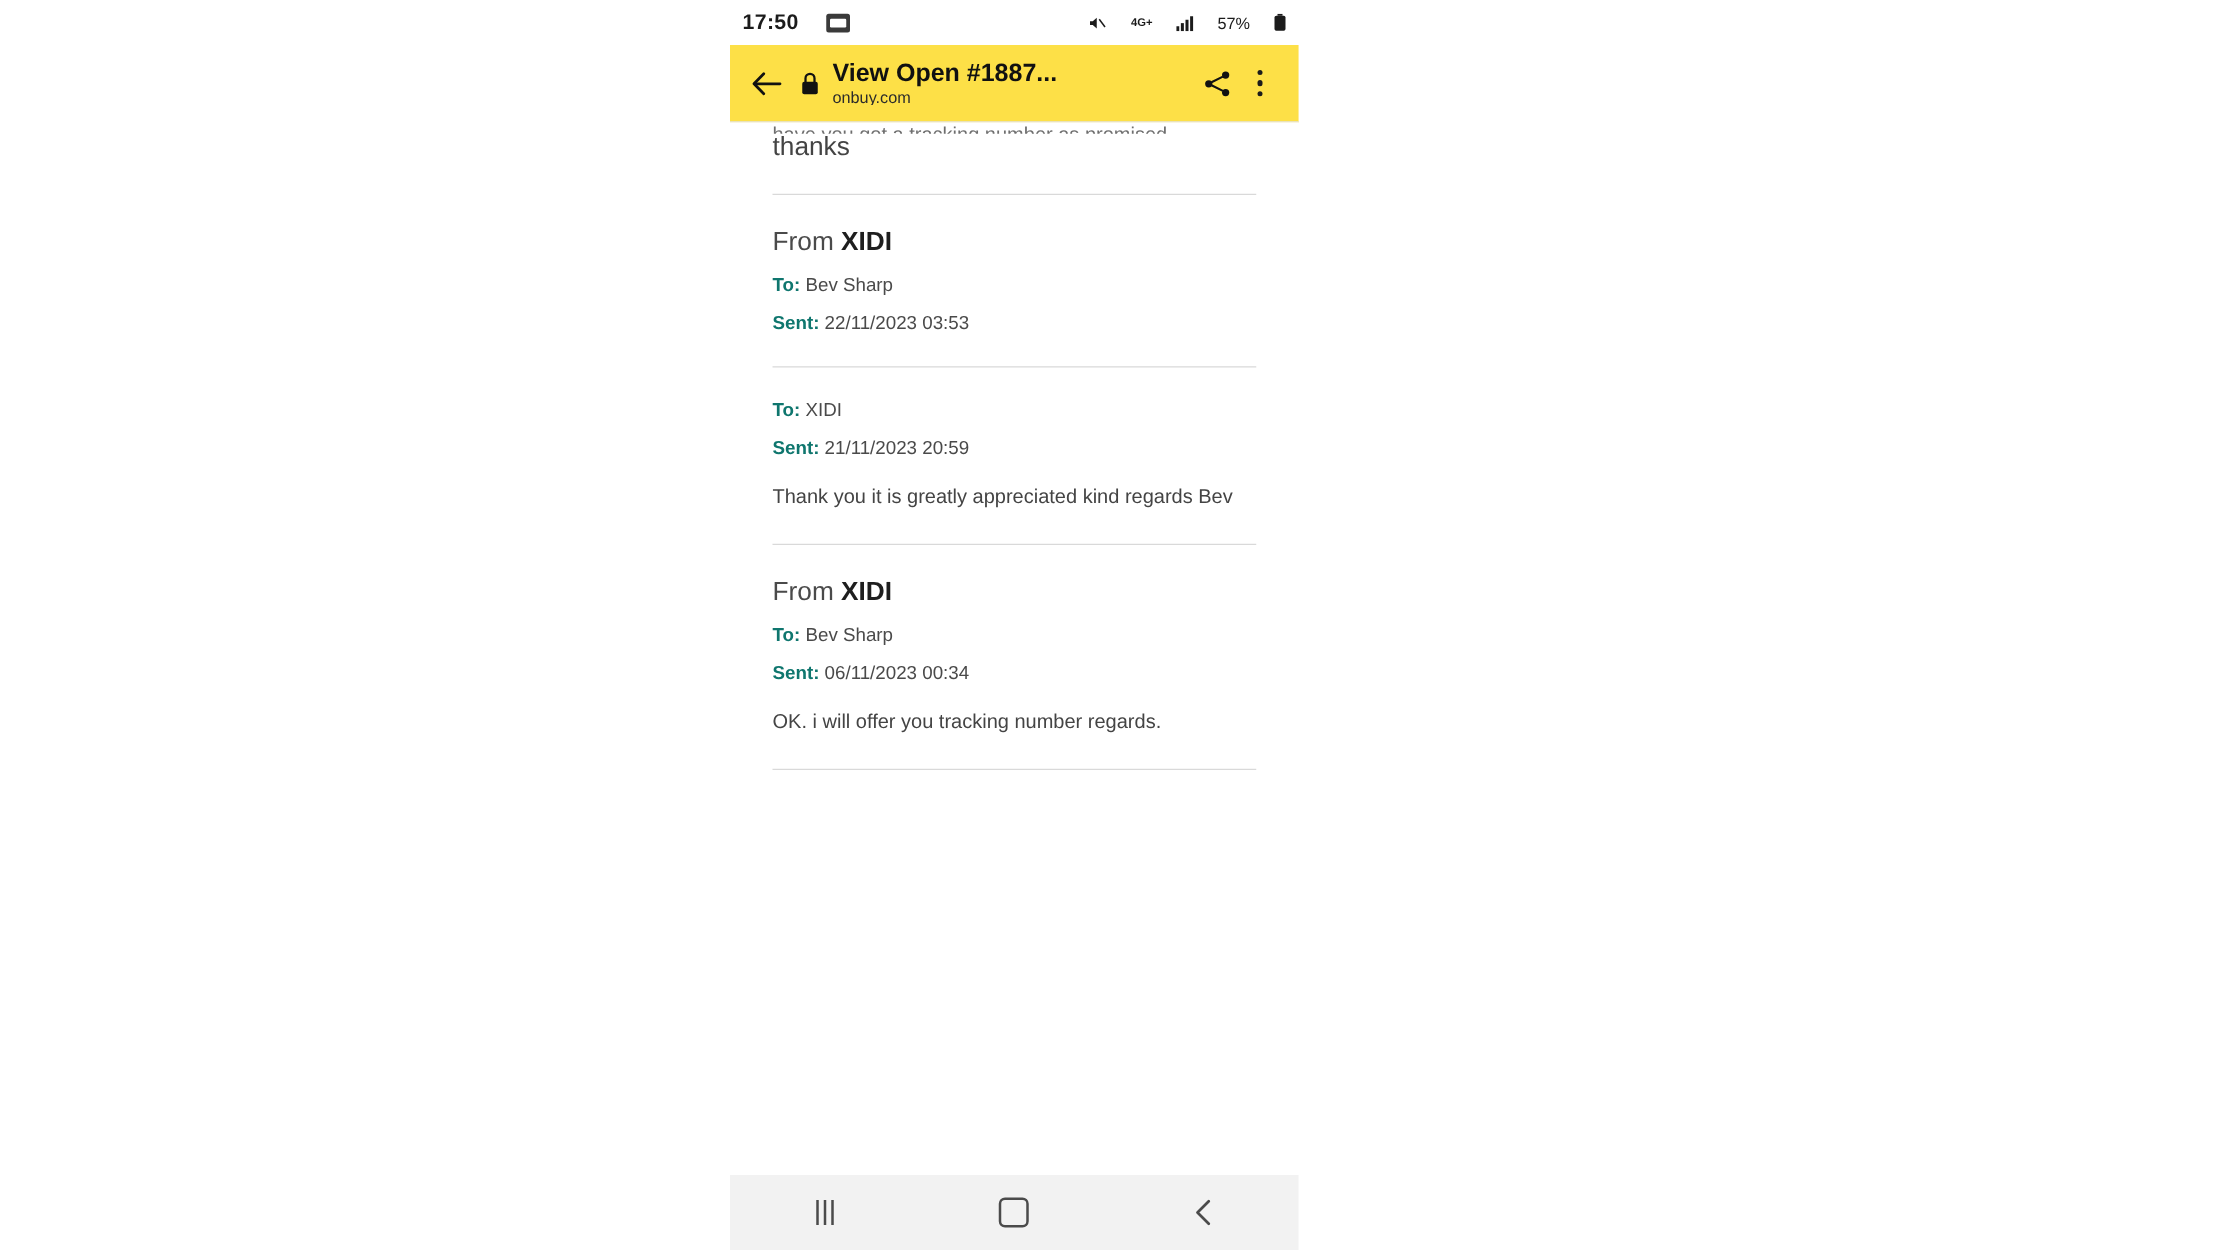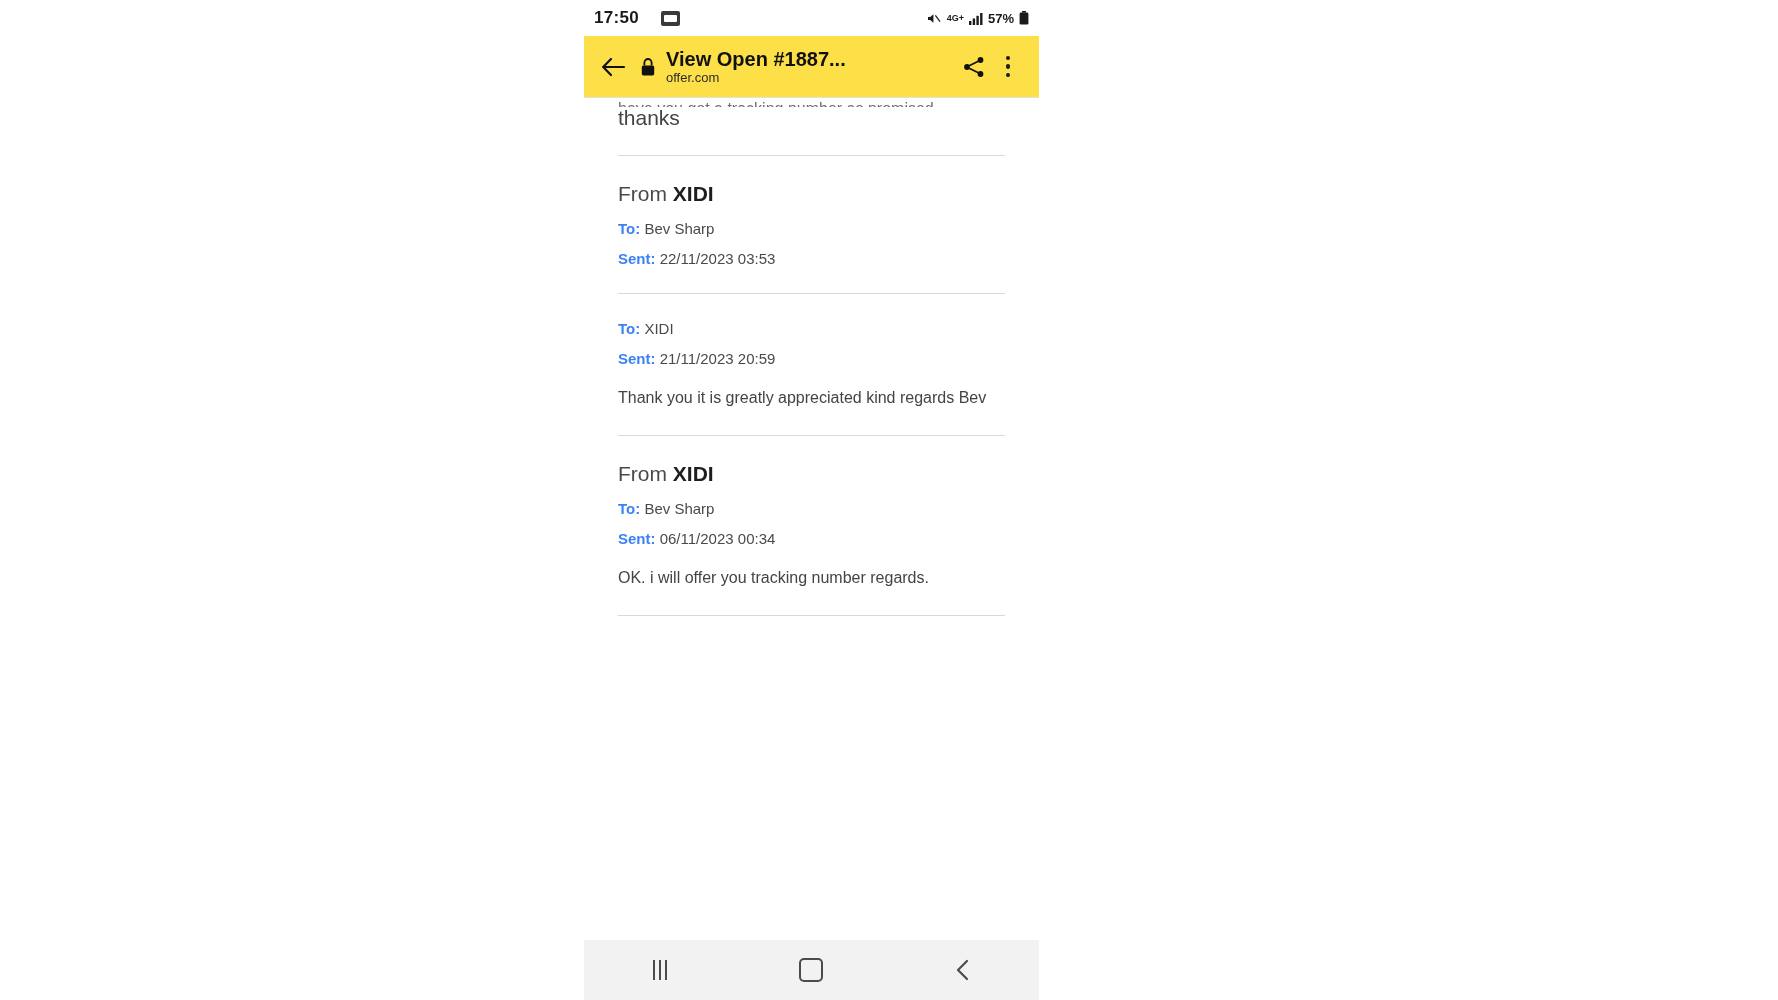--- a/index.html
+++ b/index.html
@@ -56,34 +56,34 @@
     position: absolute;
     left: 3px; top: 4px;
     width: 13px; height: 7px;
     background: #ffffff;
     border-radius: 1px;
   }
   .status-right {
     margin-left: auto;
     display: flex;
     align-items: center;
-    gap: 5px;
+    gap: 19px;
     color: #1b1b1b;
   }
   .mute-icon svg, .net-icon svg, .sig-icon svg, .batt-icon svg { display:block; }
   .status-net {
     font-size: 9px;
     line-height: 1;
     color: #1b1b1b;
     font-weight: 700;
   }
   .status-batt-text {
     font-size: 13px;
     color: #1b1b1b;
-    font-weight: 700;
+    font-weight: 400;
   }
 
   
   .appbar {
     position: relative;
     height: 62px;
     background: #fde047;
     display: flex;
     align-items: center;
     padding: 0 14px;
@@ -201,21 +201,21 @@
   .from-line b {
     color: #1e1e1e;
     font-weight: 700;
   }
   .meta-line {
     font-size: 15px;
     color: #4a4a4a;
     margin: 0 0 13px 0;
   }
   .meta-line b {
-    color: #3b82f6;
+    color: #0f766e;
     font-weight: 700;
   }
   .body-text {
     font-size: 16px;
     color: #444444;
     line-height: 22px;
     margin: 20px 0 0 0;
   }
   .msg-end {
     height: 24px;
@@ -302,21 +302,21 @@
       </svg>
     </div>
     <div class="lock-icon">
       <svg width="16" height="20" viewBox="0 0 16 20">
         <path d="M4.4 8.5V5.6a3.6 3.6 0 0 1 7.2 0v2.9" stroke="#111" stroke-width="1.8" fill="none"></path>
         <rect x="1.8" y="8.4" width="12.4" height="10" rx="1.6" fill="#111"></rect>
       </svg>
     </div>
     <div class="title-wrap">
       <div class="page-title">View Open #1887...</div>
-      <div class="page-domain">offer.com</div>
+      <div class="page-domain">onbuy.com</div>
     </div>
     <div class="appbar-action">
       <svg width="24" height="24" viewBox="0 0 24 24">
         <circle cx="18.5" cy="5" r="2.9" fill="#111"></circle>
         <circle cx="5" cy="12" r="2.9" fill="#111"></circle>
         <circle cx="18.5" cy="19" r="2.9" fill="#111"></circle>
         <path d="M16.3 6.3 L7.2 10.8 M7.2 13.2 L16.3 17.7" stroke="#111" stroke-width="1.7" fill="none"></path>
       </svg>
     </div>
     <div class="overflow-dots">

